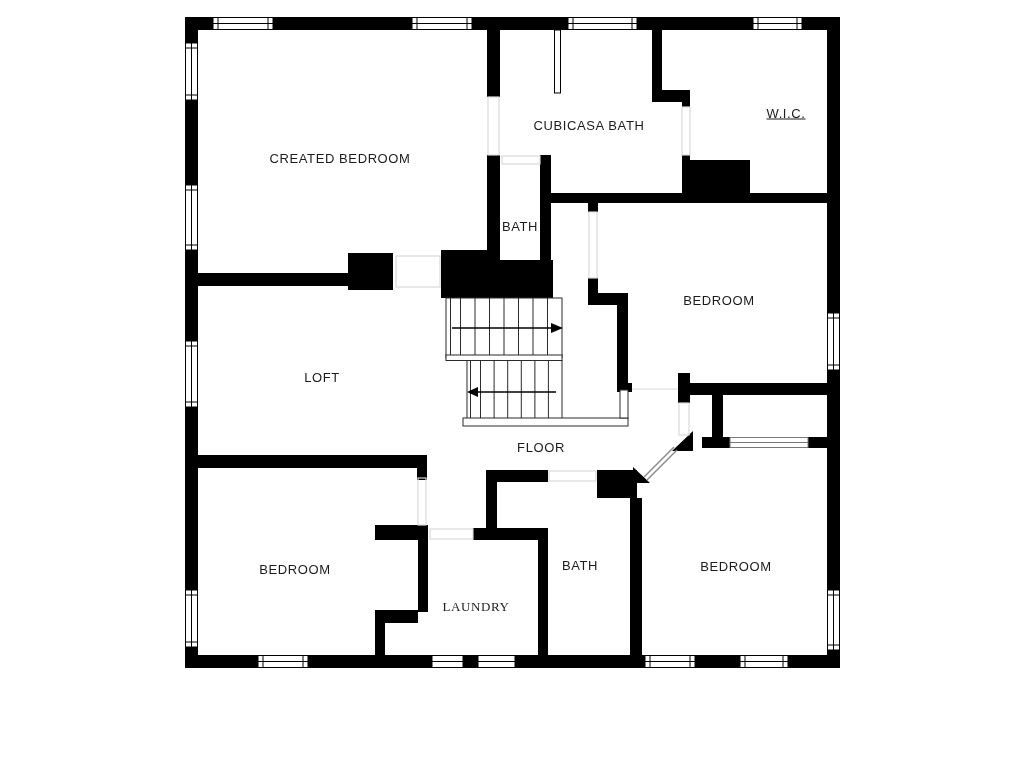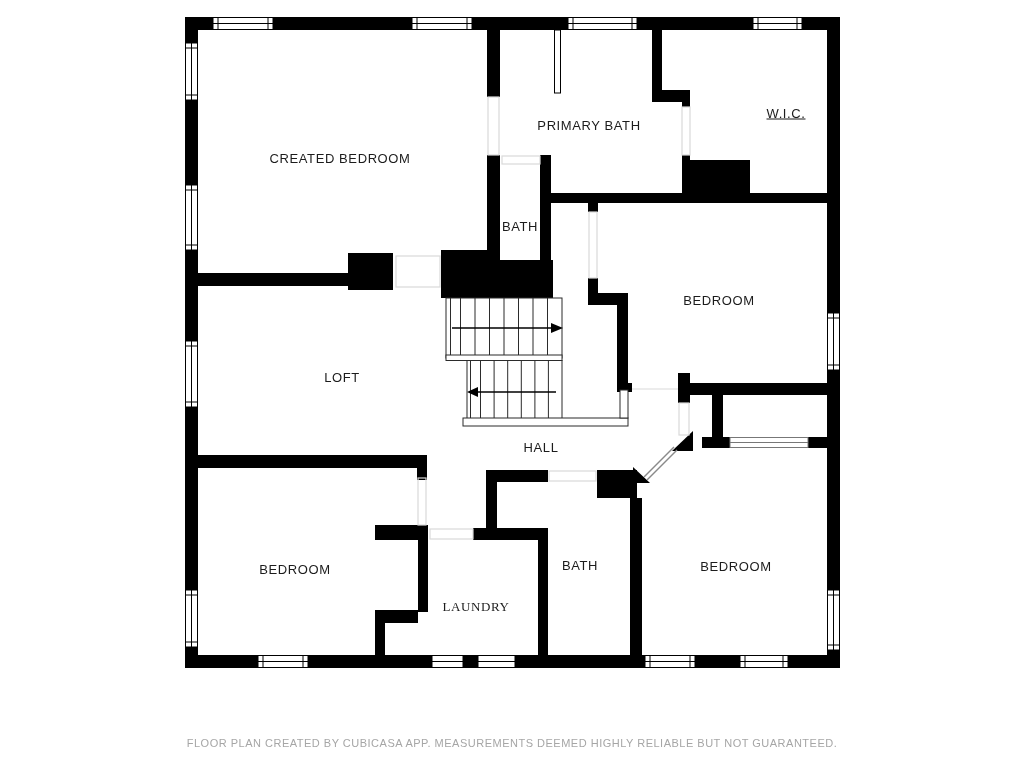--- a/index.html
+++ b/index.html
@@ -223,25 +223,24 @@
         <polygon points="563,328 551,323 551,333" stroke="none"></polygon>
       </g>
       <g stroke="#000000" fill="#000000">
         <line x1="478" y1="392" x2="556" y2="392" stroke-width="1.3"></line>
         <polygon points="467,392 478,387 478,397" stroke="none"></polygon>
       </g>
     </g>
   </svg>
 
   <span class="room-label" style="left:340px;top:158px;">CREATED BEDROOM</span>
-  <span class="room-label" style="left:589px;top:125px;">PRIMARY BATH</span>
+  <span class="room-label" style="left:589px;top:125px;">CUBICASA BATH</span>
   <span class="room-label" style="left:786px;top:113px;text-decoration:underline;">W.I.C.</span>
   <span class="room-label" style="left:520px;top:226px;">BATH</span>
   <span class="room-label" style="left:719px;top:300px;">BEDROOM</span>
-  <span class="room-label" style="left:322px;top:377px;margin-left:20px;">LOFT</span>
-  <span class="room-label" style="left:541px;top:447px;">HALL</span>
+  <span class="room-label" style="left:322px;top:377px;">LOFT</span>
+  <span class="room-label" style="left:541px;top:447px;">FLOOR</span>
   <span class="room-label" style="left:295px;top:569px;">BEDROOM</span>
   <span class="room-label" style="left:580px;top:565px;">BATH</span>
   <span class="room-label" style="left:476px;top:607px;font-family:Liberation Serif, serif;">LAUNDRY</span>
   <span class="room-label" style="left:736px;top:566px;">BEDROOM</span>
 
-  <div class="footer-note">FLOOR PLAN CREATED BY CUBICASA APP. MEASUREMENTS DEEMED HIGHLY RELIABLE BUT NOT GUARANTEED.</div>
 </div>
 
 </body></html>

